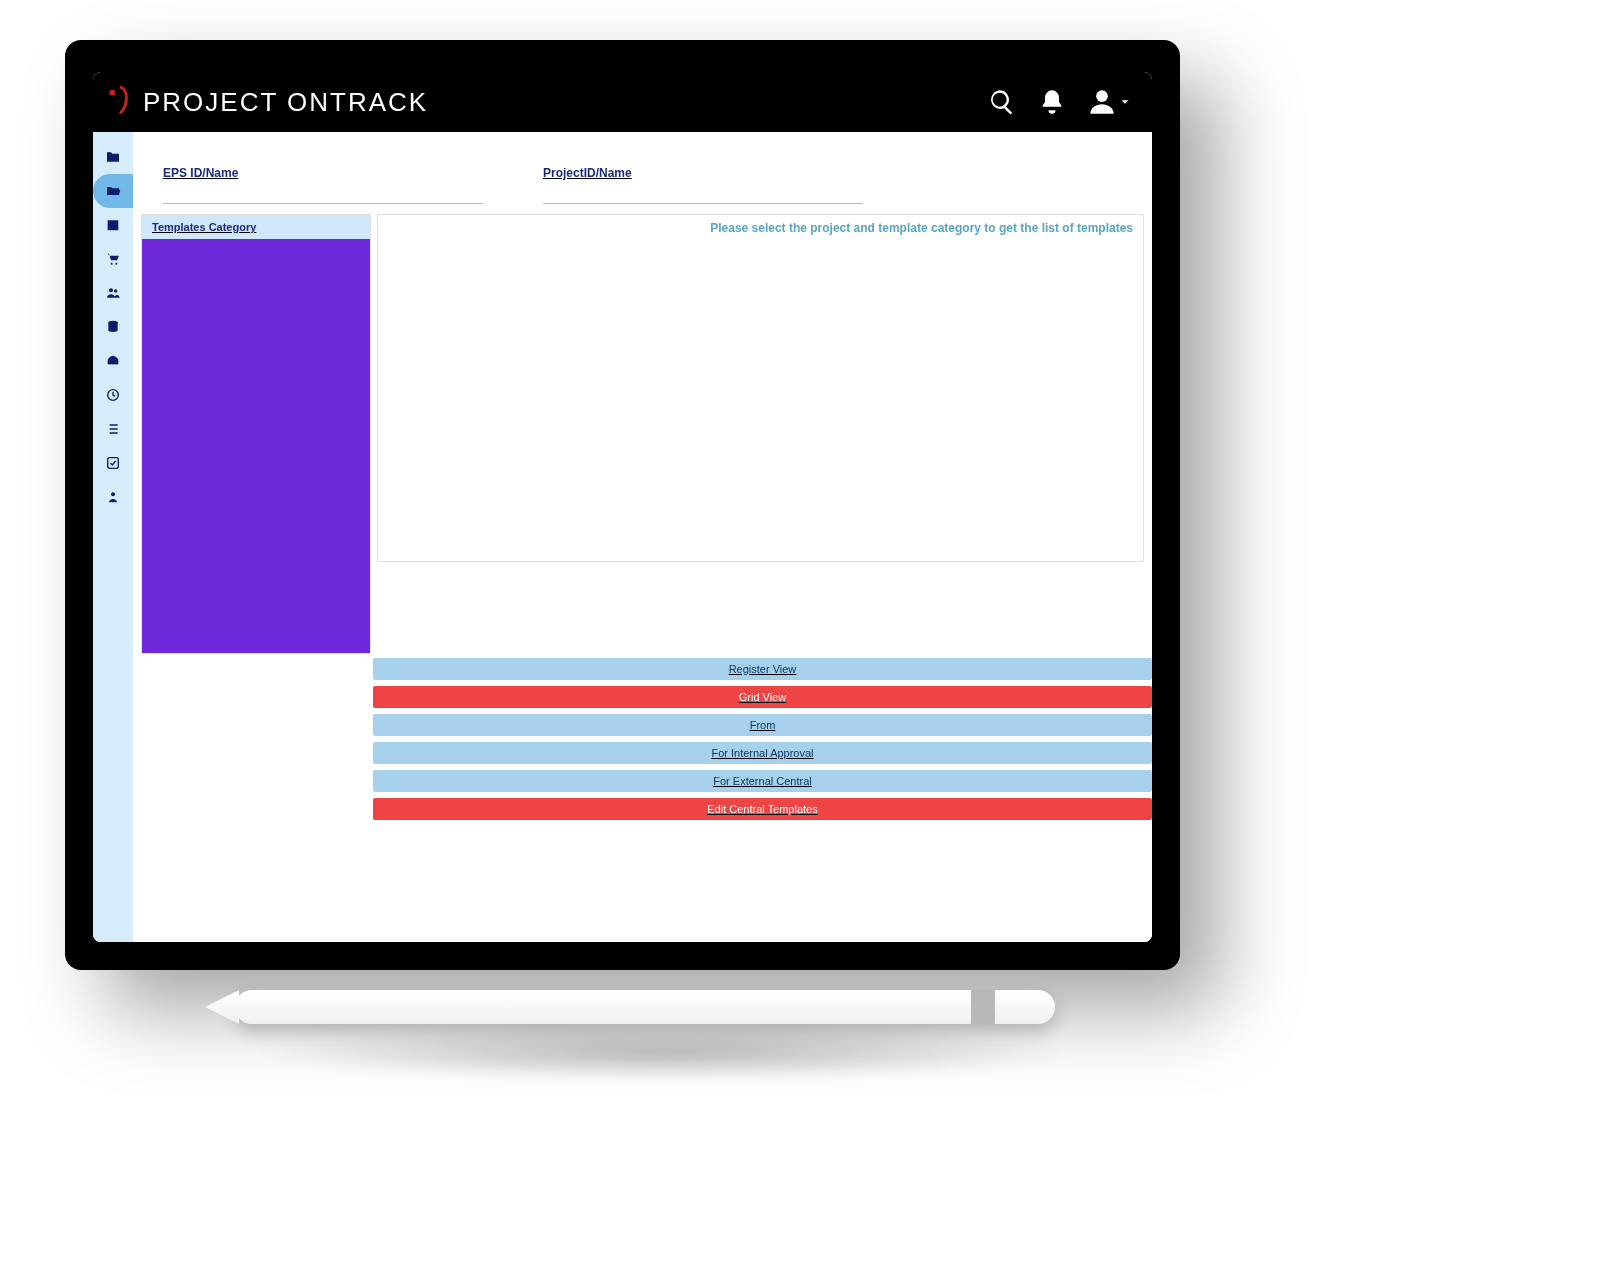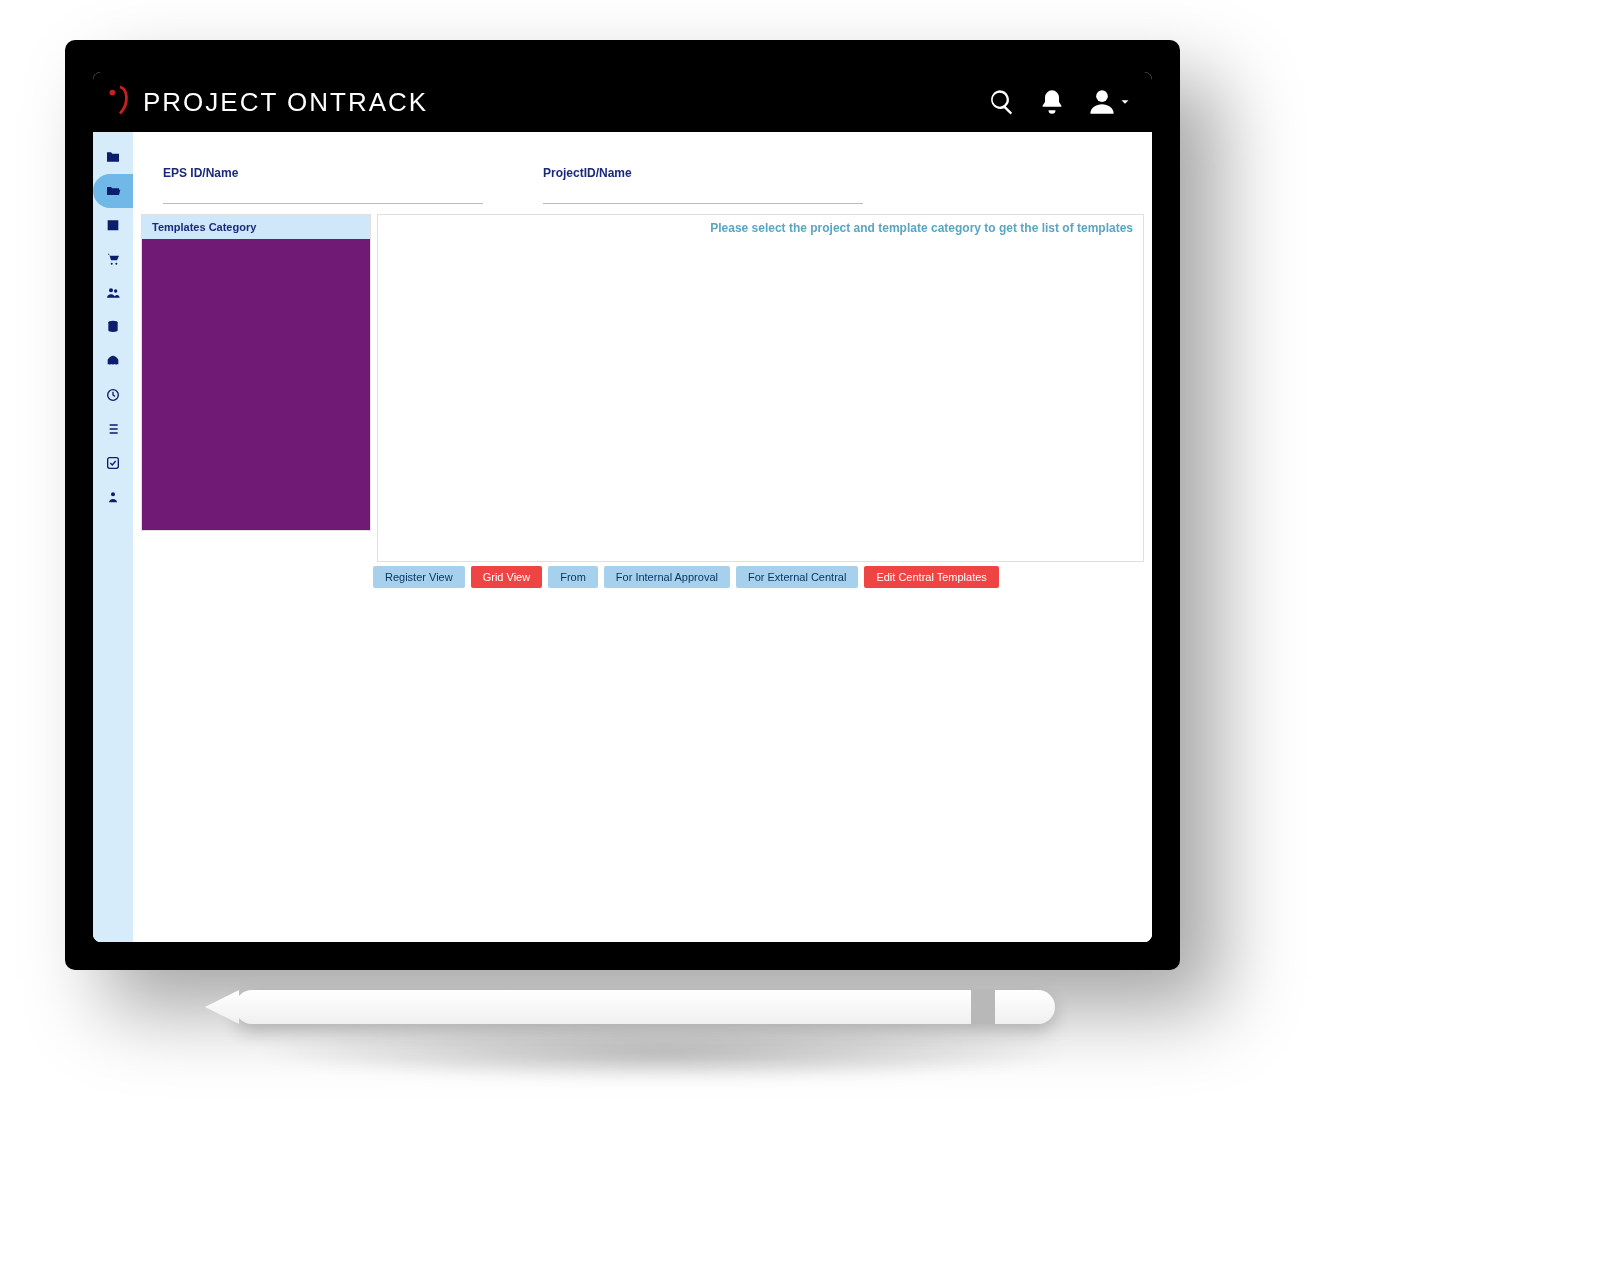--- a/index.html
+++ b/index.html
@@ -1,21 +1,22 @@
 <!DOCTYPE html>
 <html><head>
 <meta charset="utf-8">
 <style>
 * { margin:0; padding:0; box-sizing:border-box; font-family:"Segoe UI",Arial,sans-serif; }
 body { background:#fff; width:1602px; height:1275px; position:relative; }
 
 .tablet-frame {
   position:absolute; left:65px; top:40px; width:1115px; height:930px;
-  background:#000; border-radius:10px; padding:32px 28px 28px 28px;
+  background:#000; border-radius:16px; padding:32px 28px 28px 28px;
   box-shadow:40px 40px 80px rgba(0,0,0,.35);
+  text-decoration:underline;
 }
 .tablet-screen {
   width:100%; height:100%; background:#fff; border-radius:8px; overflow:hidden;
   display:flex; flex-direction:column;
 }
 
 
 .topbar {
   height:60px; background:#000; display:flex; align-items:center;
   justify-content:space-between; padding:0 20px 0 8px;
@@ -49,37 +50,37 @@
   display:flex; gap:60px; padding:18px 20px 6px 30px;margin-top:16px;
 }
 .field { flex:0 0 320px; }
 .field label { font-size:12px; color:#1a2a7a; font-weight:600; display:block; }
 .field input {
   width:100%; border:none; border-bottom:1px solid #bcbcbc; background:transparent;
   font-size:13px; padding:4px 2px; outline:none;
 }
 .content-row { display:flex; flex:0 0 auto; padding:4px 8px 0 8px; gap:6px; }
 .panel-left {
-  width:230px; border:1px solid #e0e0e0; height:317px; background:#701a75;
+  width:230px; border:1px solid #e0e0e0; height:440px; background:#6d28d9;
 }
 .panel-left-header {
   background:#cfe7f9; font-size:11px; font-weight:700; color:#1a2a7a;
   padding:6px 10px;
 }
 .panel-right {
   flex:1; border:1px solid #e0e0e0; height:348px; background:#fff;
   position:relative;
 }
 .helper-msg {
   position:absolute; top:6px; right:10px; font-size:12px; font-weight:600;
   color:#5aa6c2;
 }
 
 .bottom-buttons {
-  display:flex; gap:6px; padding:4px 0 0 240px;
+  display:flex; gap:6px; padding:4px 0 0 240px;flex-direction:column;
 }
 .btn {
   font-size:11px; padding:5px 12px; border:none; border-radius:2px;
   cursor:pointer; color:#09305f;
 }
 .btn-light { background:#a7d0ec; }
 .btn-dark  { background:#ef4444; color:#fff; }
 .lower-blank { flex:1; background:#fff; }
 
 

